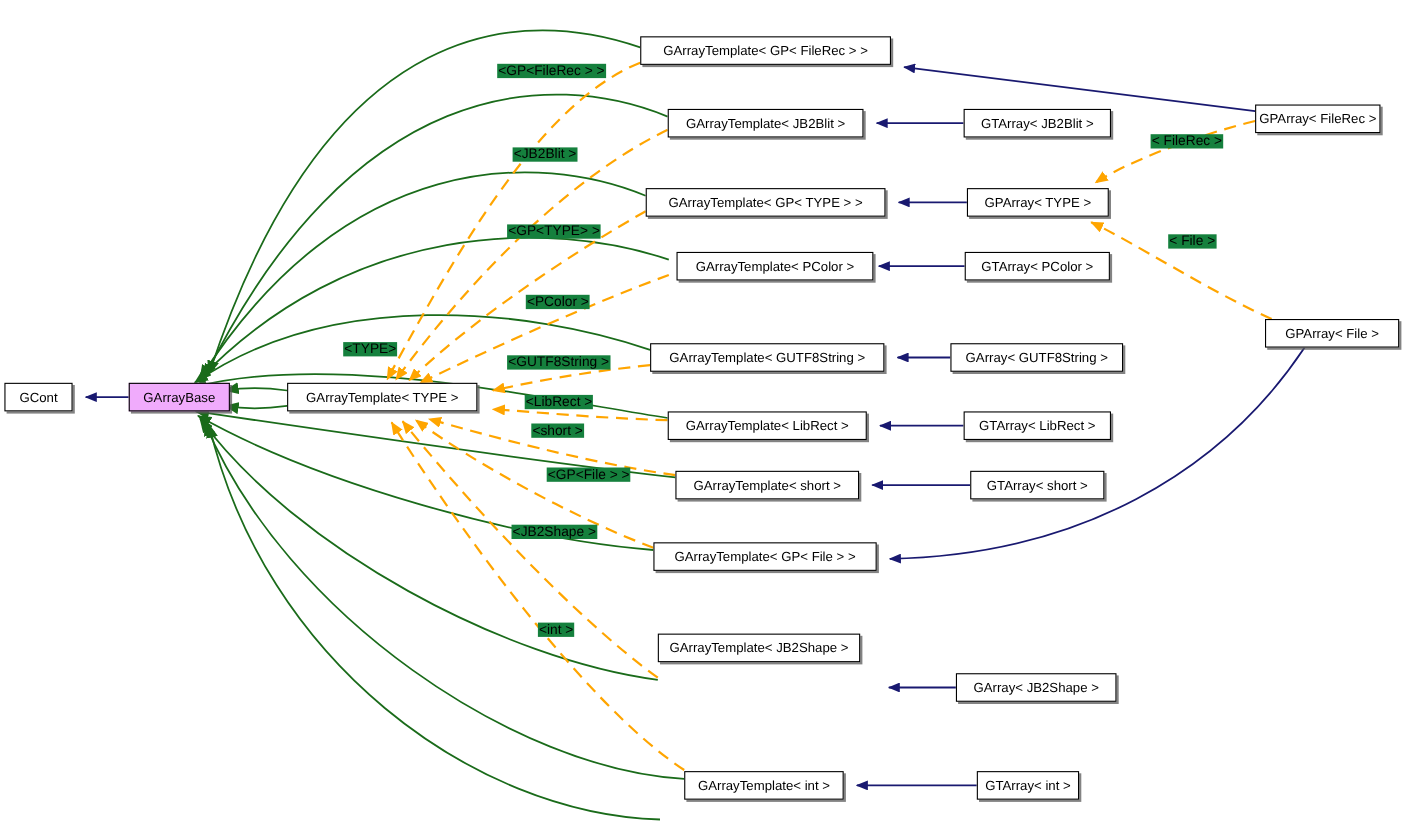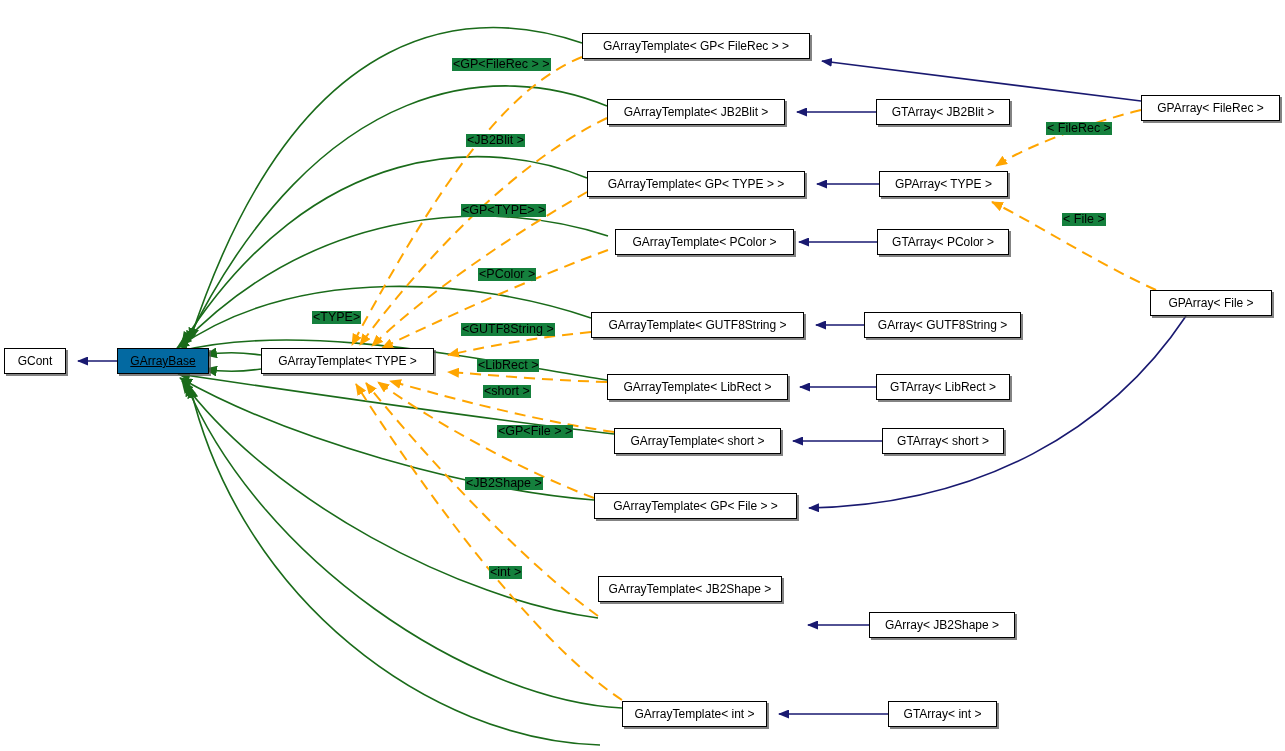--- a/index.html
+++ b/index.html
@@ -30,22 +30,21 @@
     display: flex;
     align-items: center;
     justify-content: center;
     font-size: 12px;
     color: #000000;
     white-space: nowrap;
     box-shadow: 2px 2px 0 rgba(90,90,90,0.75);
     line-height: 1;
   }
   .node-box.highlight {
-    background: #0369a1;
-    text-decoration: underline;
+    background: #f0abfc;
   }
   .node-label {
     padding: 0 6px;
     pointer-events: none;
   }
   .edge-label {
     position: absolute;
     font-size: 12.5px;
     color: #000000;
     white-space: nowrap;
@@ -172,24 +171,24 @@
       </div>
       <div class="node-box" style="left: 876px; top: 374px; width: 134px; height: 26px;">
         <span class="node-label">GTArray&lt; LibRect &gt;</span>
       </div>
       <div class="node-box" style="left: 882px; top: 428px; width: 122px; height: 26px;">
         <span class="node-label">GTArray&lt; short &gt;</span>
       </div>
       <div class="node-box" style="left: 869px; top: 612px; width: 146px; height: 26px;">
         <span class="node-label">GArray&lt; JB2Shape &gt;</span>
       </div>
-      <div class="node-box" style="left: 888px; top: 701px; width: 109px; height: 26px;">
+      <div class="node-box" style="left: 888px; top: 701px; width: 93px; height: 26px;">
         <span class="node-label">GTArray&lt; int &gt;</span>
       </div>
-      <div class="node-box" style="left: 1141px; top: 95px; width: 139px; height: 26px;">
+      <div class="node-box" style="left: 1141px; top: 95px; width: 114px; height: 26px;">
         <span class="node-label">GPArray&lt; FileRec &gt;</span>
       </div>
       <div class="node-box" style="left: 1150px; top: 290px; width: 122px; height: 26px;">
         <span class="node-label">GPArray&lt; File &gt;</span>
       </div>
     </div>
   <div>
       <div class="edge-label" style="left: 452px; top: 58px;">&lt;GP&lt;FileRec &gt; &gt;</div>
       <div class="edge-label" style="left: 466px; top: 134px;">&lt;JB2Blit &gt;</div>
       <div class="edge-label" style="left: 461px; top: 204px;">&lt;GP&lt;TYPE&gt; &gt;</div>

